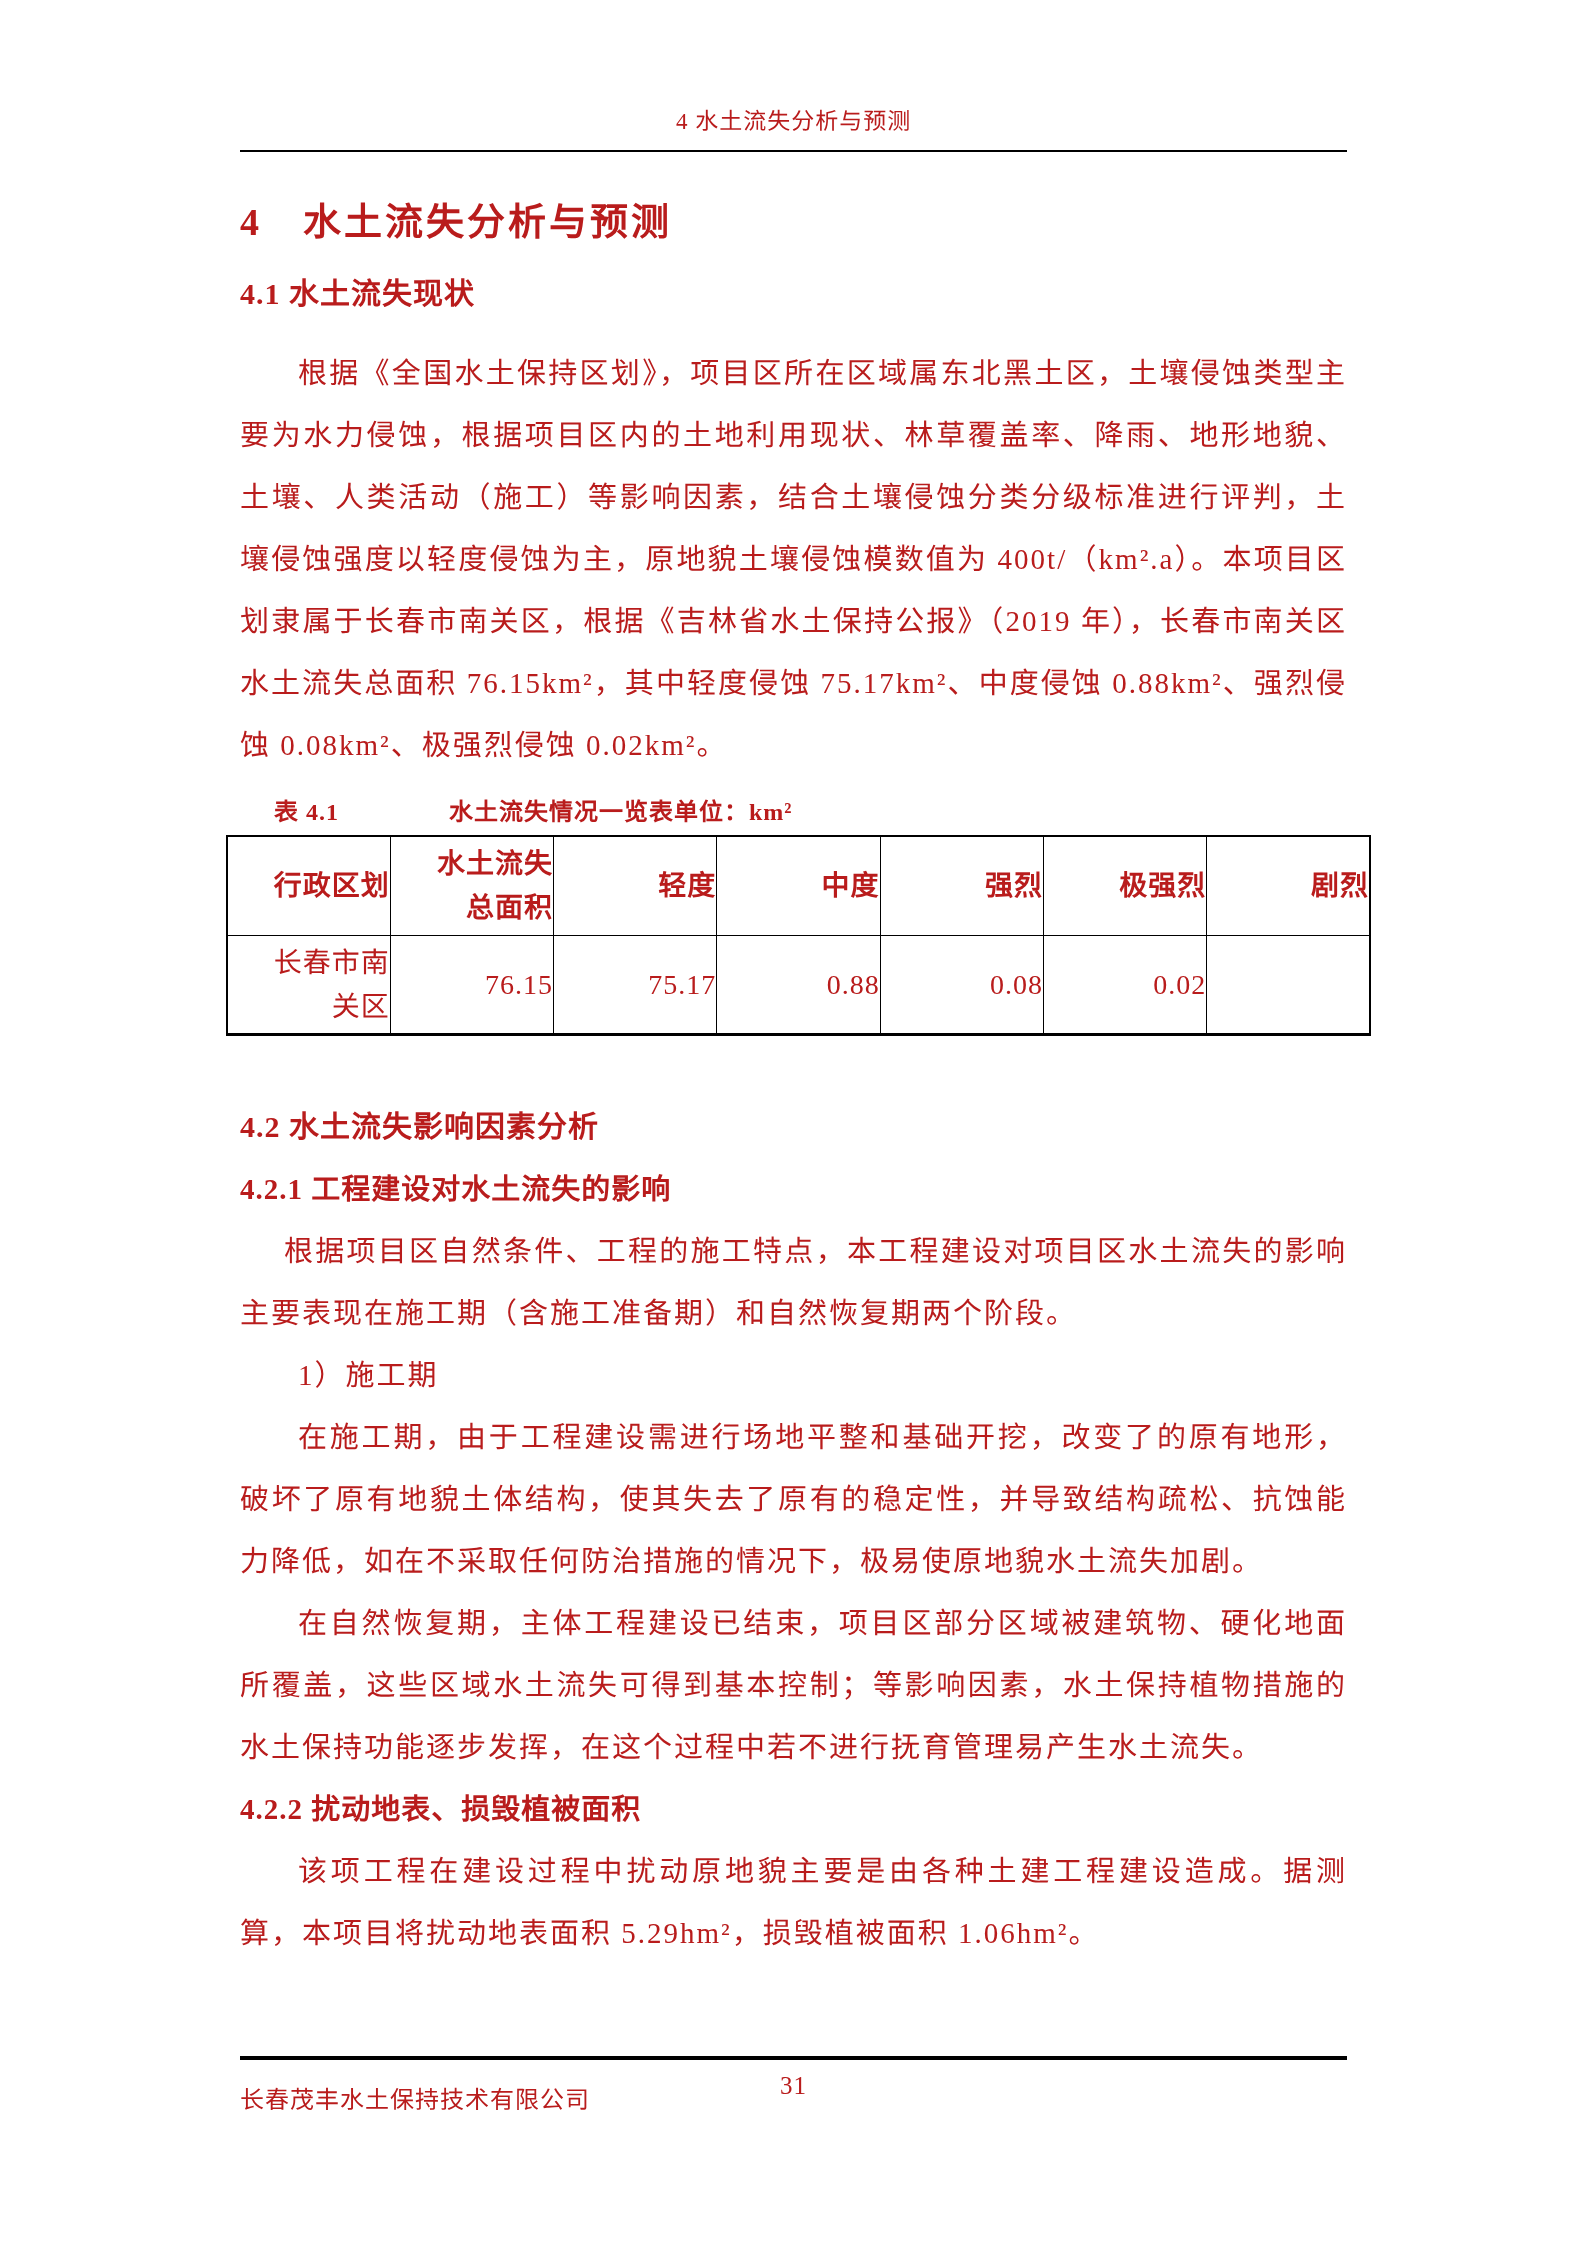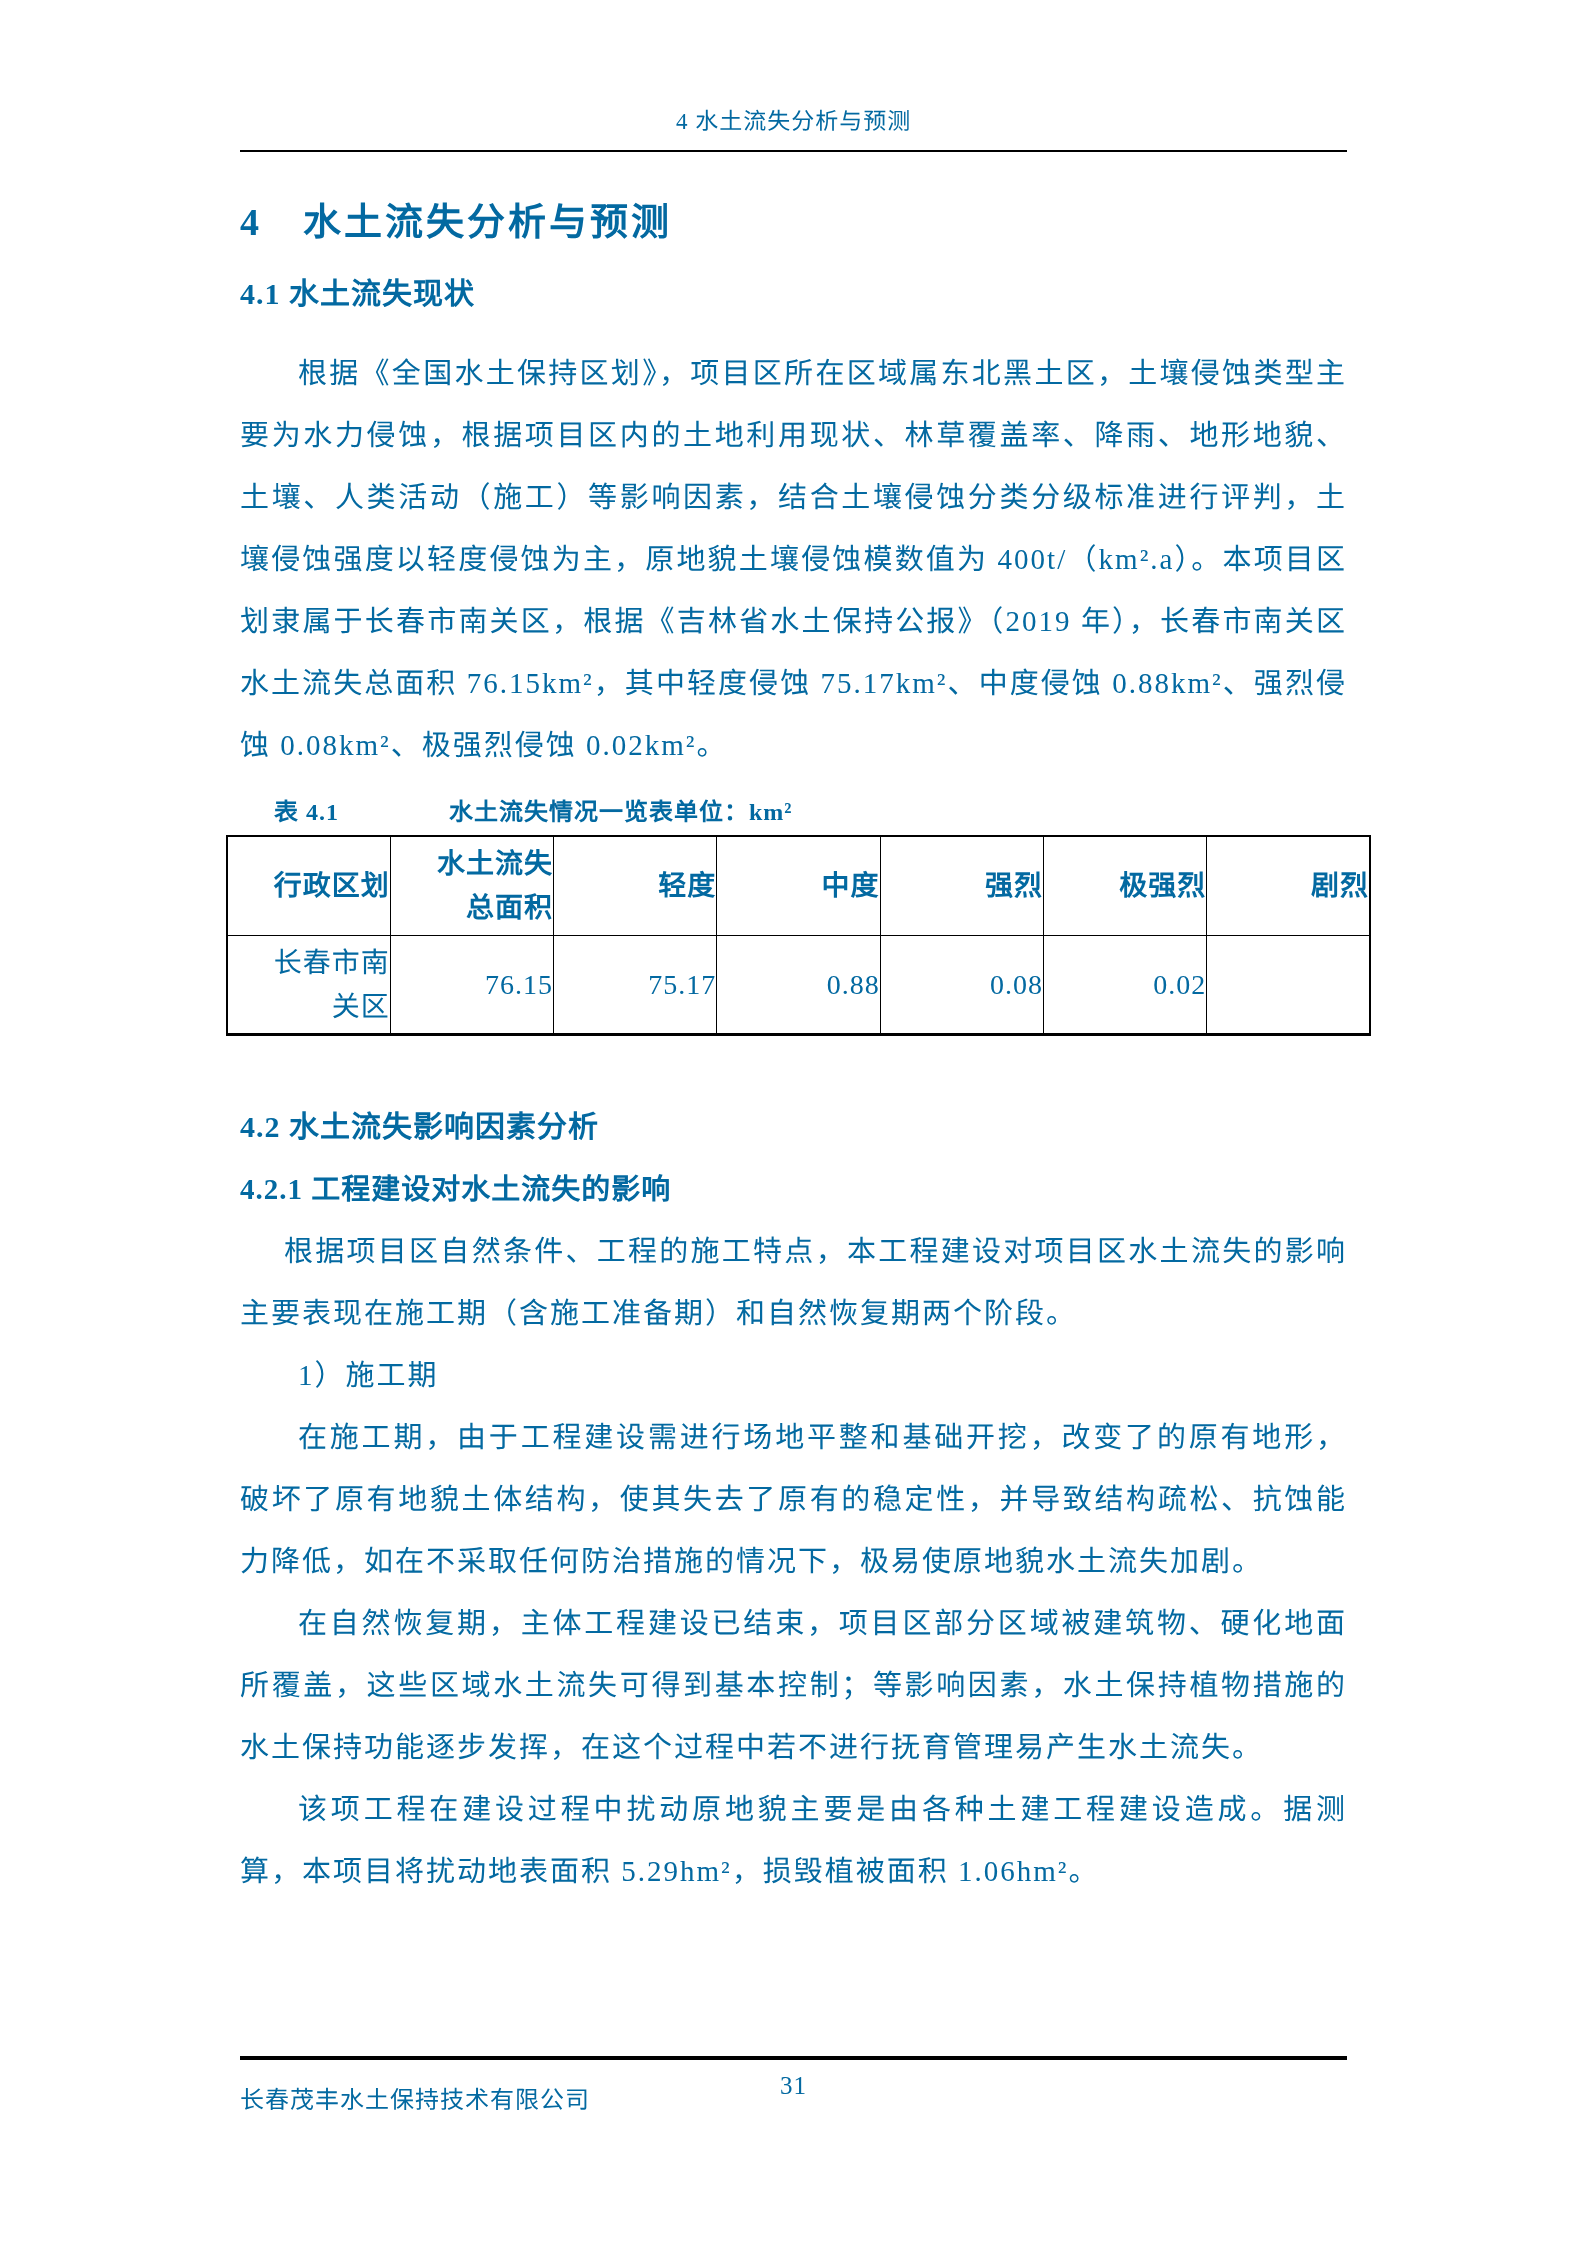--- a/index.html
+++ b/index.html
@@ -1,21 +1,21 @@
 <!DOCTYPE html>
 <html lang="zh-CN"><head>
 <meta charset="utf-8">
 <style>
   html, body { margin: 0; padding: 0; background: #ffffff; }
   .page {
     position: relative;
     width: 1587px;
     height: 2245px;
     background: #ffffff;
-    color: #0369a1;
+    color: #b91c1c;
     font-family: "Liberation Serif", "DejaVu Serif", serif;
     overflow: hidden;
   }
   .page-header {
     margin: 0 240px;
     padding-top: 102px;
     padding-bottom: 14px;
     border-bottom: 2px solid #000;
     text-align: center;
     font-size: 23px;
@@ -163,20 +163,21 @@
 
     <p class="body-p indent-15">根据项目区自然条件、工程的施工特点，本工程建设对项目区水土流失的影响主要表现在施工期（含施工准备期）和自然恢复期两个阶段。</p>
 
     <p class="body-p indent-2">1）施工期</p>
 
     <p class="body-p indent-2">在施工期，由于工程建设需进行场地平整和基础开挖，改变了的原有地形，破坏了原有地貌土体结构，使其失去了原有的稳定性，并导致结构疏松、抗蚀能力降低，如在不采取任何防治措施的情况下，极易使原地貌水土流失加剧。</p>
 
 
     <p class="body-p indent-2">在自然恢复期，主体工程建设已结束，项目区部分区域被建筑物、硬化地面所覆盖，这些区域水土流失可得到基本控制；等影响因素，水土保持植物措施的水土保持功能逐步发挥，在这个过程中若不进行抚育管理易产生水土流失。</p>
 
+    <div class="h-sub">4.2.2 扰动地表、损毁植被面积</div>
 
     <p class="body-p indent-2">该项工程在建设过程中扰动原地貌主要是由各种土建工程建设造成。据测算，本项目将扰动地表面积 5.29hm²，损毁植被面积 1.06hm²。</p>
 
   </div>
 
   <div class="page-footer">
     <span>长春茂丰水土保持技术有限公司</span>
     <span class="footer-page">31</span>
   </div>
 

